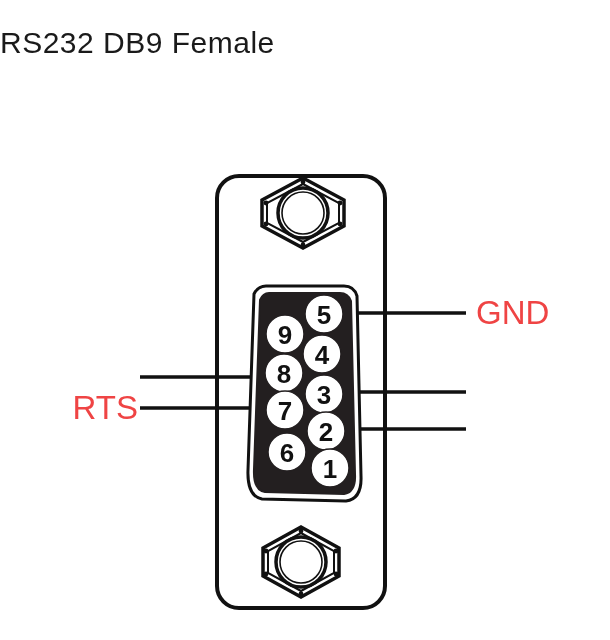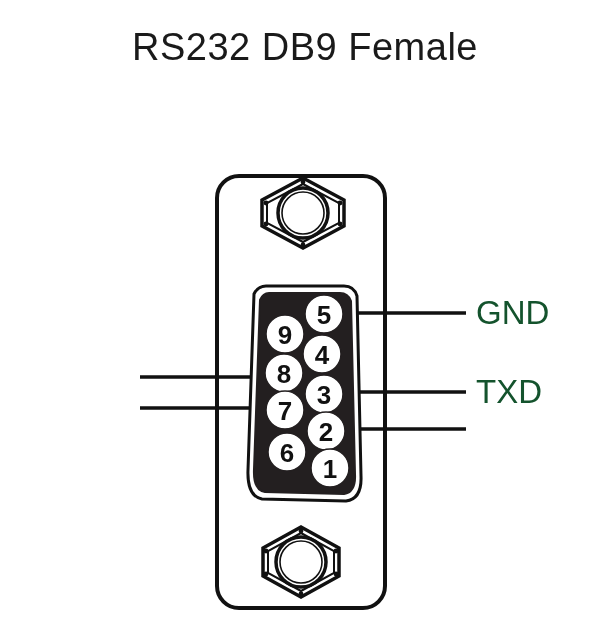--- a/index.html
+++ b/index.html
@@ -19,38 +19,37 @@
   #diagram-root {
     position: relative;
     width: 610px;
     height: 640px;
   }
   #diagram-title {
     position: absolute;
     left: 0;
     top: 26px;
     width: 610px;
-    text-align: center;
-    font-size: 38px;
+    font-size: 30px;
     font-weight: 400;
     letter-spacing: 0.5px;
     color: #1a1a1a;
     font-family: "Liberation Sans", sans-serif;
     white-space: nowrap;
   }
   #connector-svg {
     position: absolute;
     left: 0;
     top: 0;
   }
   .sig-label {
     position: absolute;
     font-size: 33px;
     font-family: "Liberation Sans", sans-serif;
-    color: #14532d;
+    color: #ef4444;
     white-space: nowrap;
     line-height: 1;
   }
   .sig-label.left {
     text-align: right;
   }
   .sig-label.right {
     text-align: left;
   }
   .pin-num {
@@ -169,17 +168,17 @@
         <text class="pin-num" x="285" y="411">7</text>
       </g>
       <g>
         <circle cx="287" cy="452" r="19" fill="#ffffff" stroke="#231f20" stroke-width="1.5"></circle>
         <text class="pin-num" x="287" y="453">6</text>
       </g>
     </g>
 
   </svg>
 
+  <div class="sig-label left" style="left:48px; top:391px; width:90px;">RTS</div>
 
   <div class="sig-label right" style="left:476px; top:296px;">GND</div>
-  <div class="sig-label right" style="left:476px; top:375px;">TXD</div>
 
 </div>
 
 </body></html>

